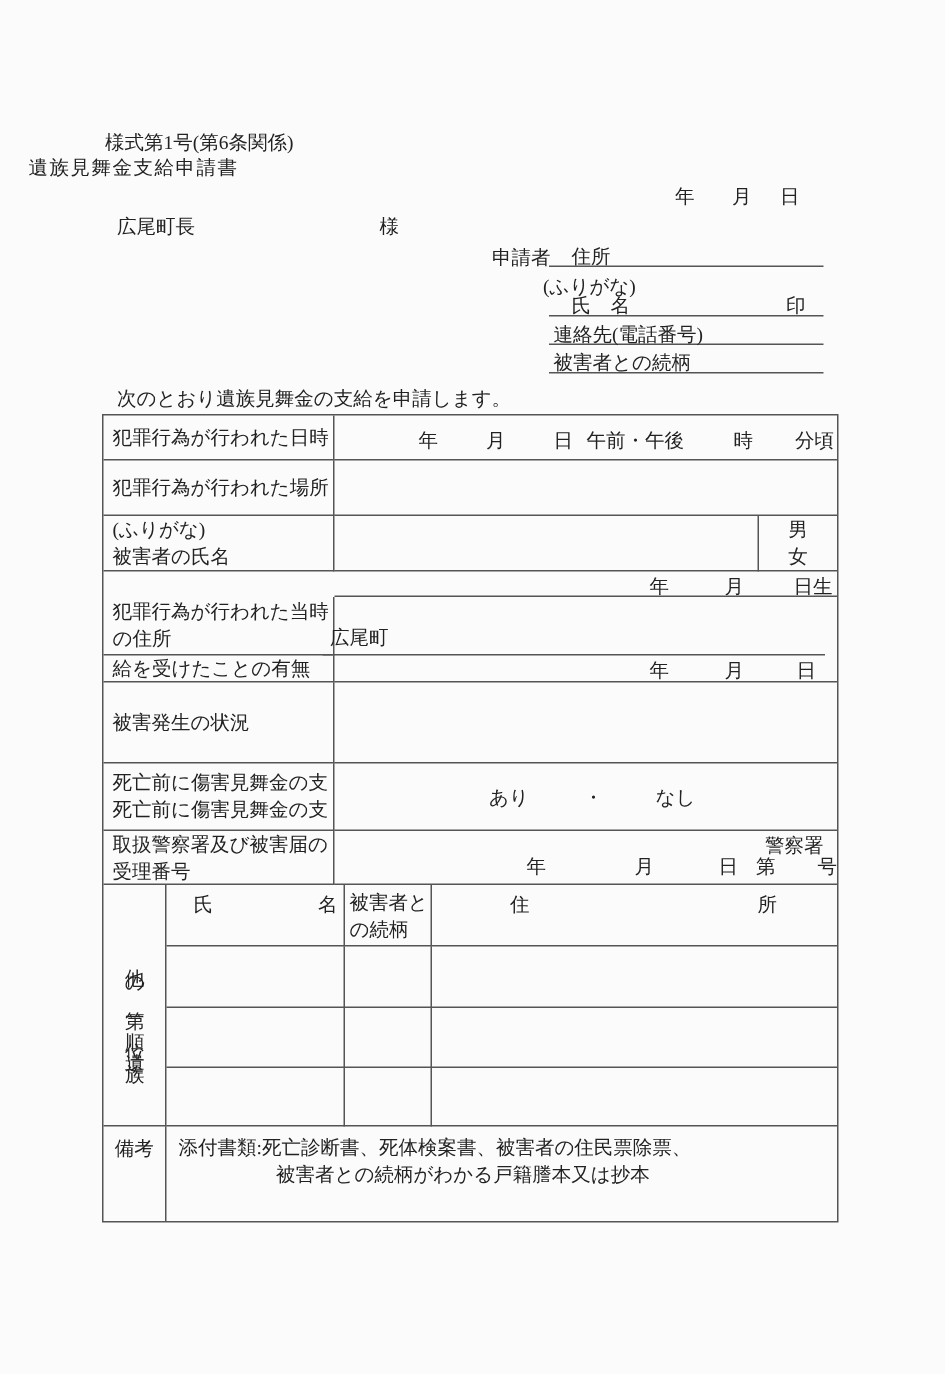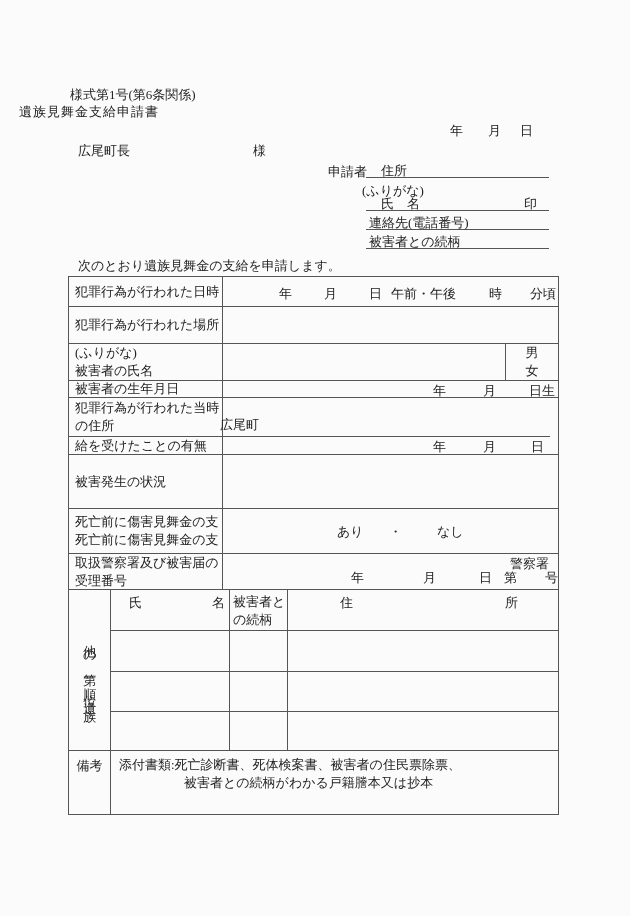--- a/index.html
+++ b/index.html
@@ -92,21 +92,20 @@
     <div class="c lab br bb" style="left:0;top:67px;width:154px;height:37px">
       <span>(ふりがな)</span>
       <span>被害者の氏名</span>
     </div>
     <div class="c br bb" style="left:154px;top:67px;width:283px;height:37px"></div>
     <div class="c bb genderbox" style="left:437px;top:67px;width:52px;height:37px">
       <span>男</span>
       <span>女</span>
     </div>
 
-    <div class="c lab br bb" style="left:0;top:104px;width:154px;height:17px">被害者の生年月日</div>
     <div class="c bb" style="left:154px;top:104px;width:335px;height:17px">
       <span class="tok" style="left:210px;top:1px">年</span>
       <span class="tok" style="left:260px;top:1px">月</span>
       <span class="tok" style="left:306px;top:1px">日生</span>
     </div>
 
     <div class="c lab br bb" style="left:0;top:121px;width:154px;height:39px">
       <span>犯罪行為が行われた当時</span>
       <span>の住所</span>
     </div>
@@ -122,21 +121,21 @@
     </div>
 
     <div class="c lab br bb" style="left:0;top:178px;width:154px;height:54px">被害発生の状況</div>
     <div class="c bb" style="left:154px;top:178px;width:335px;height:54px"></div>
 
     <div class="c lab br bb" style="left:0;top:232px;width:154px;height:45px">
       <span>死亡前に傷害見舞金の支</span>
       <span>死亡前に傷害見舞金の支</span>
     </div>
     <div class="c bb" style="left:154px;top:232px;width:335px;height:45px">
-      <span class="tok" style="left:114px;top:14px">あり</span>
+      <span class="tok" style="left:103px;top:14px">あり</span>
       <span class="tok" style="left:166px;top:14px">・</span>
       <span class="tok" style="left:214px;top:14px">なし</span>
     </div>
 
     <div class="c lab br bb" style="left:0;top:277px;width:154px;height:36px">
       <span>取扱警察署及び被害届の</span>
       <span>受理番号</span>
     </div>
     <div class="c bb" style="left:154px;top:277px;width:335px;height:36px">
       <span class="tok" style="right:9px;top:1px">警察署</span>

